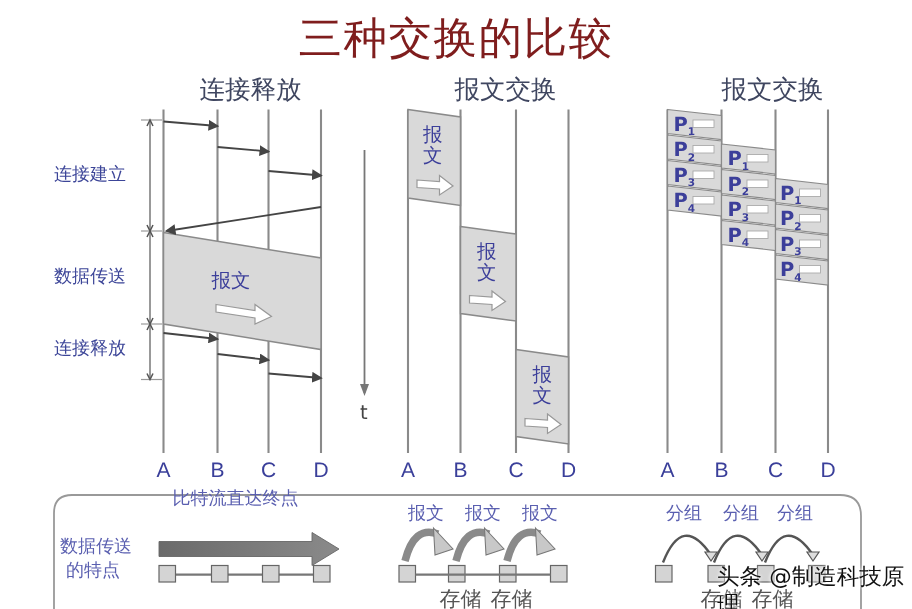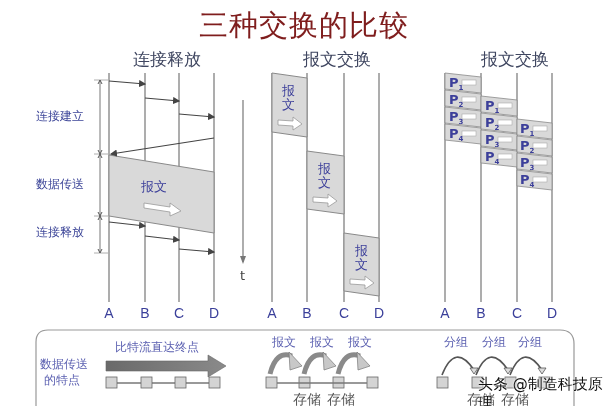--- a/index.html
+++ b/index.html
@@ -201,21 +201,21 @@
 <div class="abs node-label" style="left:334px;">C</div>
 <div class="abs node-label" style="left:369px;">D</div>
 
 <div class="abs node-label" style="left:435px;">A</div>
 <div class="abs node-label" style="left:471px;">B</div>
 <div class="abs node-label" style="left:507px;">C</div>
 <div class="abs node-label" style="left:542px;">D</div>
 
 <div class="abs legend-text" style="left:40px;top:356px;">数据传送</div>
 <div class="abs legend-text" style="left:44px;top:372px;">的特点</div>
-<div class="abs legend-text" style="left:115px;top:339px;">比特流直达终点</div>
+<div class="abs legend-text" style="left:115px;top:324px;">比特流直达终点</div>
 
 <div class="abs legend-text" style="left:272px;top:334px;">报文</div>
 <div class="abs legend-text" style="left:310px;top:334px;">报文</div>
 <div class="abs legend-text" style="left:348px;top:334px;">报文</div>
 
 <div class="abs legend-text" style="left:444px;top:334px;">分组</div>
 <div class="abs legend-text" style="left:482px;top:334px;">分组</div>
 <div class="abs legend-text" style="left:518px;top:334px;">分组</div>
 
 <div class="abs store-text" style="left:293px;top:391px;">存储</div>

